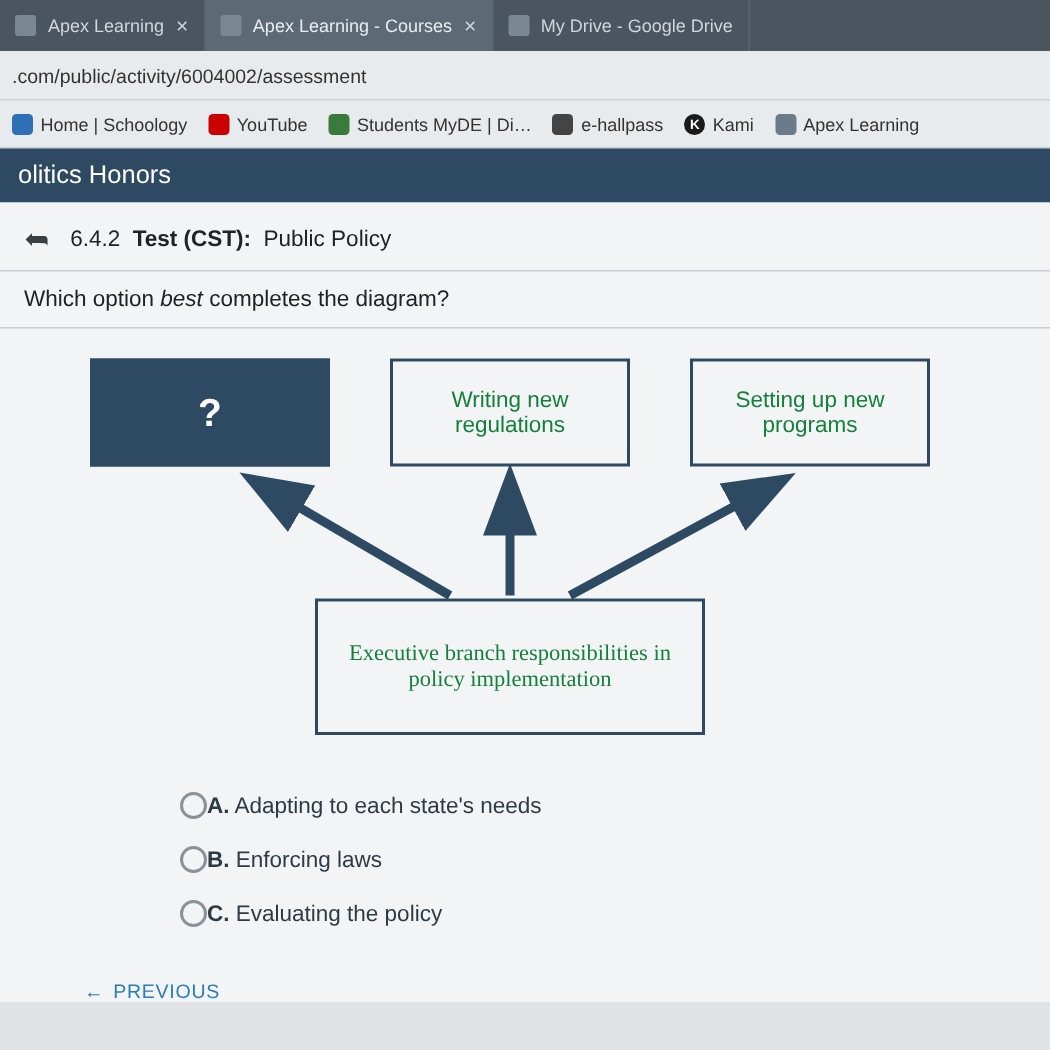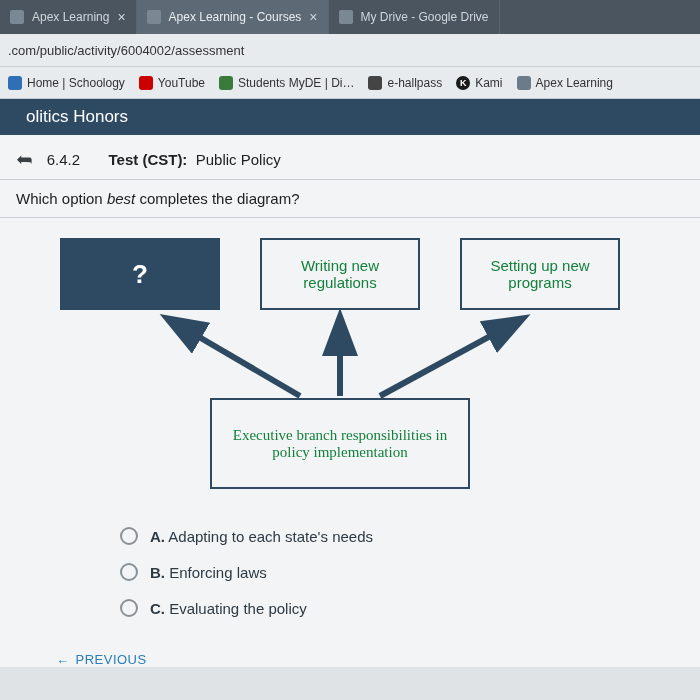--- a/index.html
+++ b/index.html
@@ -55,36 +55,36 @@
   .bm-ic { width: 14px; height: 14px; border-radius: 3px; }
   .ic-s { background: #2f6fb5; }
   .ic-yt { background: #cc0000; }
   .ic-myde { background: #3a7a3a; }
   .ic-eh { background: #444; }
   .ic-k { background: #1a1a1a; border-radius: 50%; display:flex;align-items:center;justify-content:center;color:#fff;font-size:9px;font-weight:bold;}
   .ic-apex { background: #6a7c8a; }
   .course-bar {
     background: #2e4a63;
     color: #fff;
-    padding: 8px 26px;
+    padding: 8px 12px;
     font-size: 17px;
   }
   .content {
     background: #f2f4f5;
   }
   .test-title-row {
     display: flex;
     align-items: center;
     gap: 14px;
     padding: 12px 16px 8px 16px;
     border-bottom: 1px solid #c8ced3;
   }
   .back-arrow { font-size: 20px; color: #3a3f44; cursor: pointer; transform: scaleX(-1); }
   .test-title { font-size: 15px; color: #222; }
-  .test-title b { font-weight: bold; margin-left: 20px; }
+  .test-title b { font-weight: bold; }
   .question-row {
     padding: 10px 16px;
     font-size: 15px;
     color: #222;
     border-bottom: 1px solid #c8ced3;
   }
   .question-row .best { font-style: italic; }
   .diagram {
     position: relative;
     width: 560px;
@@ -114,21 +114,20 @@
     font-family: Georgia, serif;
     font-size: 15px;
   }
   .arrows { position: absolute; left: 0; top: 0; width: 560px; height: 250px; }
   .answers {
     padding: 20px 0 10px 120px;
   }
   .ans {
     display: flex;
     align-items: center;
-    gap: 12px;
     padding: 9px 0;
     font-size: 15px;
     color: #2e3a44;
     cursor: pointer;
   }
   .radio {
     width: 18px; height: 18px; border: 2px solid #8a9299; border-radius: 50%;
   }
   .ans .lbl b { font-weight: bold; }
   .prev {

